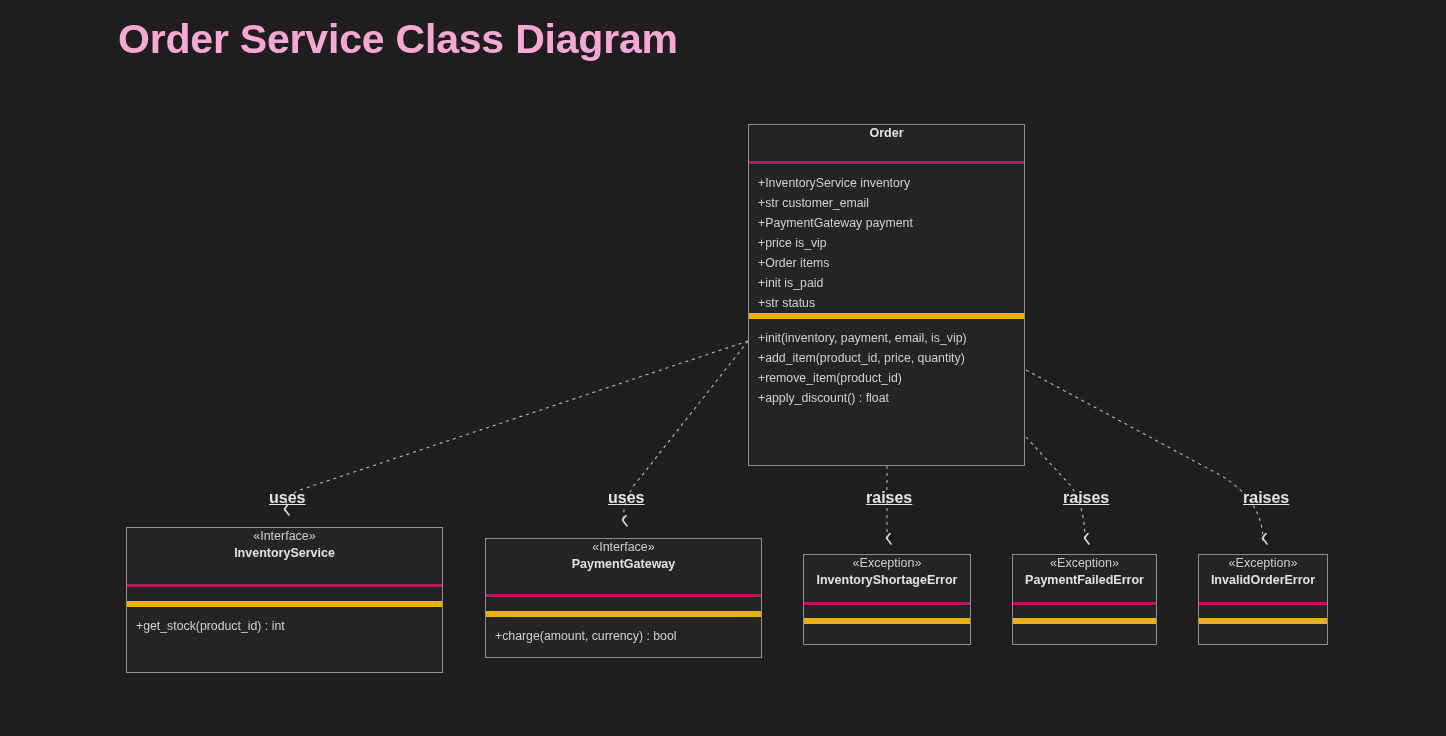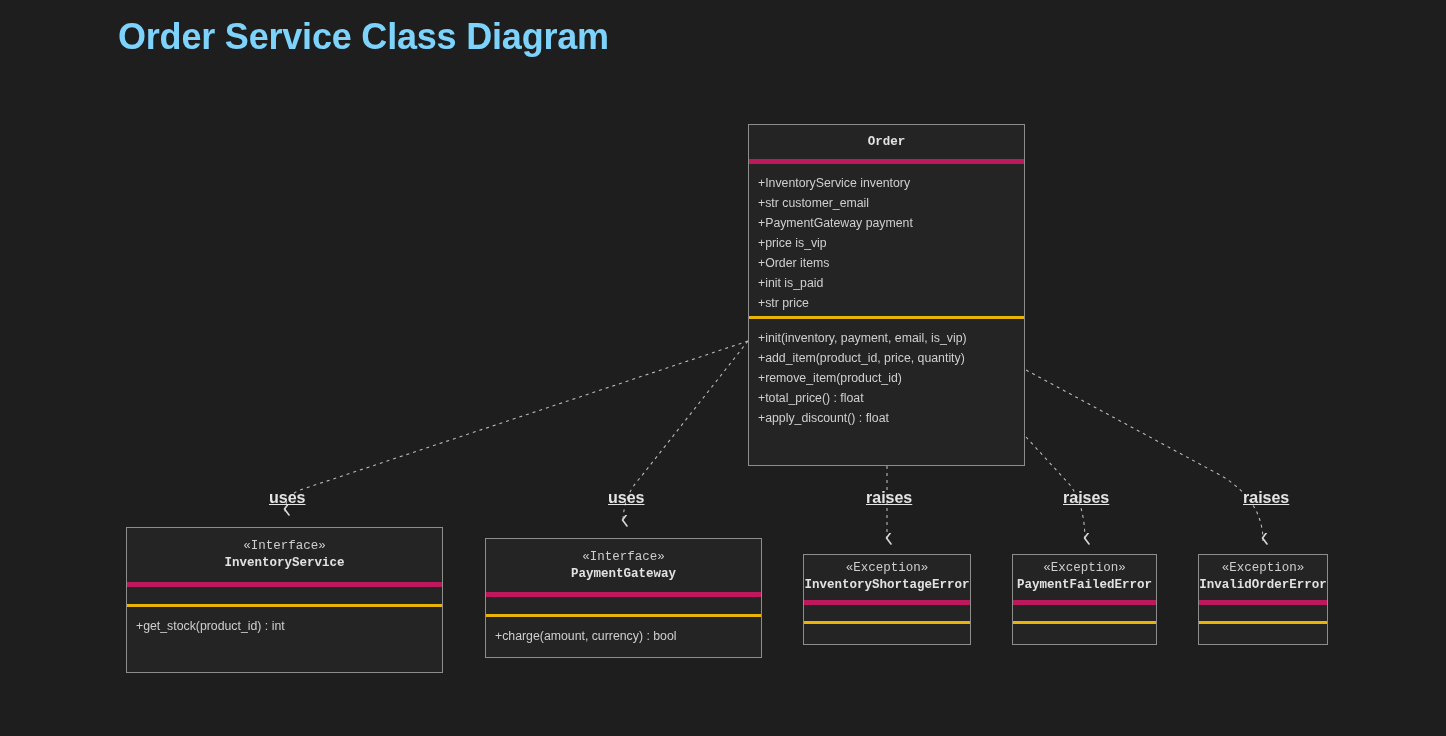--- a/index.html
+++ b/index.html
@@ -17,64 +17,62 @@
   }
   #canvas {
     position: relative;
     width: 1446px;
     height: 736px;
   }
   #page-title {
     position: absolute;
     left: 118px;
     top: 16px;
-    font-size: 36px;
+    font-size: 41px;
     font-weight: bold;
-    color: #7dd3fc;
+    color: #f9a8d4;
     letter-spacing: -0.2px;
     white-space: nowrap;
   }
   #edge-layer {
     position: absolute;
     left: 0; top: 0;
     width: 1446px; height: 736px;
     pointer-events: none;
   }
   .uml-class {
     position: absolute;
     background: #242424;
     border: 1px solid #8d8d8d;
     display: flex;
     flex-direction: column;
   }
   .uml-header {
-    border-bottom: 5px solid #be185d;
+    border-bottom: 3px solid #be185d;
     display: flex;
     flex-direction: column;
     align-items: center;
-    justify-content: center;
     text-align: center;
-    font-family: Liberation Mono, monospace;
   }
   .uml-stereotype {
     font-size: 12.5px;
     color: #cdcdcd;
     line-height: 17px;
   }
   .uml-name {
     font-size: 12.5px;
     font-weight: bold;
     color: #e2e2e2;
     line-height: 17px;
   }
   .uml-name.plain-title {
     font-size: 12.5px;
   }
   .uml-compartment {
-    border-bottom: 3px solid #eab308;
+    border-bottom: 6px solid #eab308;
     padding: 9px 10px 9px 9px;
   }
   .uml-compartment:last-child { border-bottom: none; }
   .uml-compartment.empty {
     padding: 0;
     height: 20px;
   }
   .uml-row {
     font-size: 12.3px;
     color: #cfcfcf;
@@ -125,27 +123,26 @@
     <div class="uml-header" style="height:39px;">
       <div class="uml-name plain-title">Order</div>
     </div>
     <div class="uml-compartment" style="height:155px;">
       <div class="uml-row">+InventoryService inventory</div>
       <div class="uml-row">+str customer_email</div>
       <div class="uml-row">+PaymentGateway payment</div>
       <div class="uml-row">+price is_vip</div>
       <div class="uml-row">+Order items</div>
       <div class="uml-row">+init is_paid</div>
-      <div class="uml-row">+str price</div>
+      <div class="uml-row">+str status</div>
     </div>
     <div class="uml-compartment">
       <div class="uml-row">+init(inventory, payment, email, is_vip)</div>
       <div class="uml-row">+add_item(product_id, price, quantity)</div>
       <div class="uml-row">+remove_item(product_id)</div>
-      <div class="uml-row">+total_price() : float</div>
       <div class="uml-row">+apply_discount() : float</div>
     </div>
   </div>
 
   <div class="uml-class" style="left:126px; top:527px; width:317px; height:146px;">
     <div class="uml-header" style="height:59px;">
       <div class="uml-stereotype">«Interface»</div>
       <div class="uml-name">InventoryService</div>
     </div>
     <div class="uml-compartment empty"></div>

